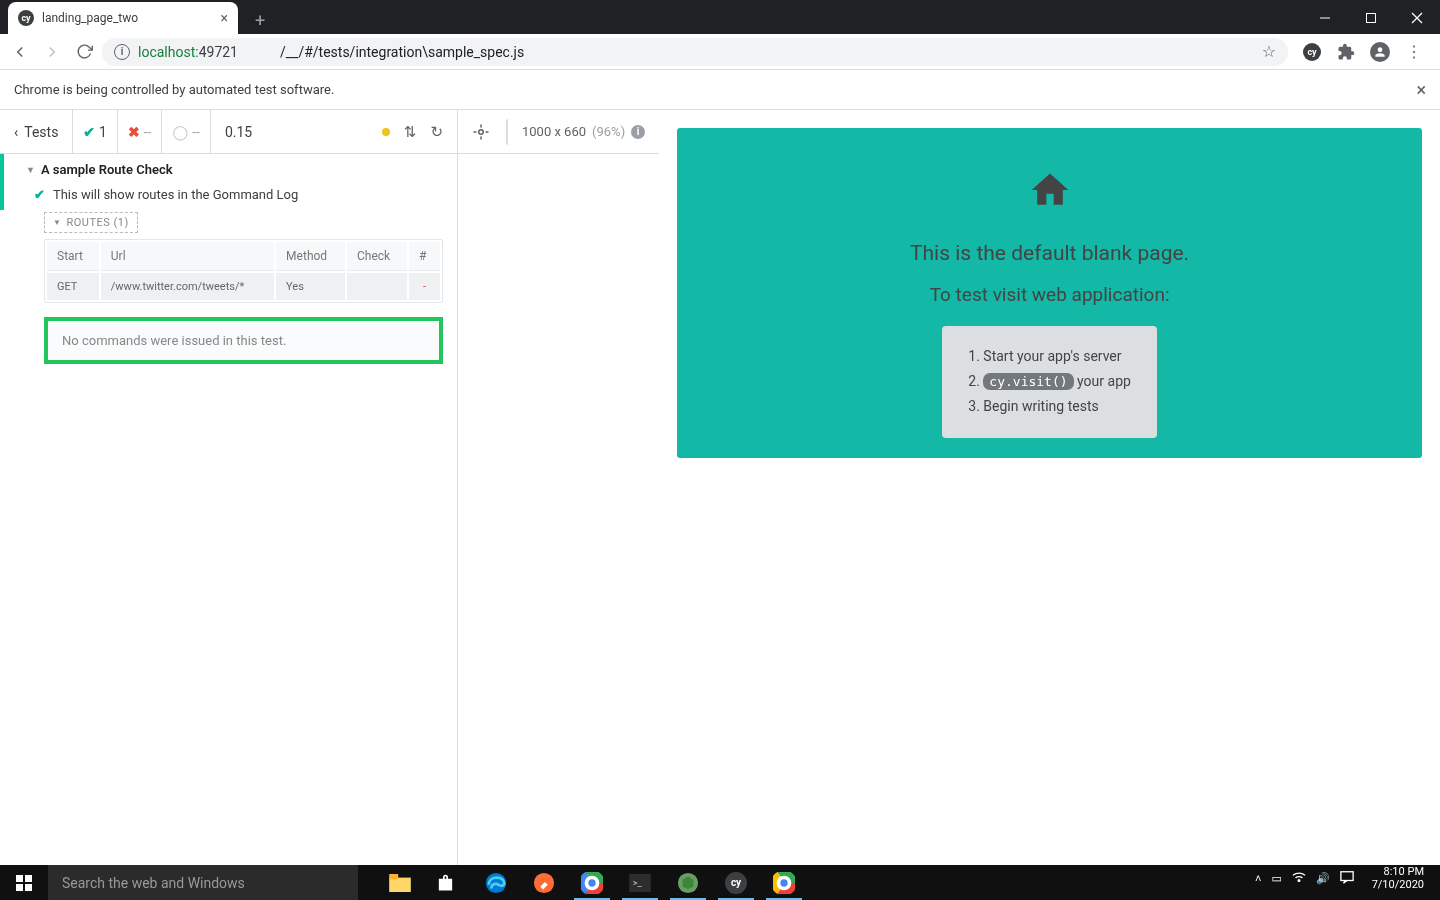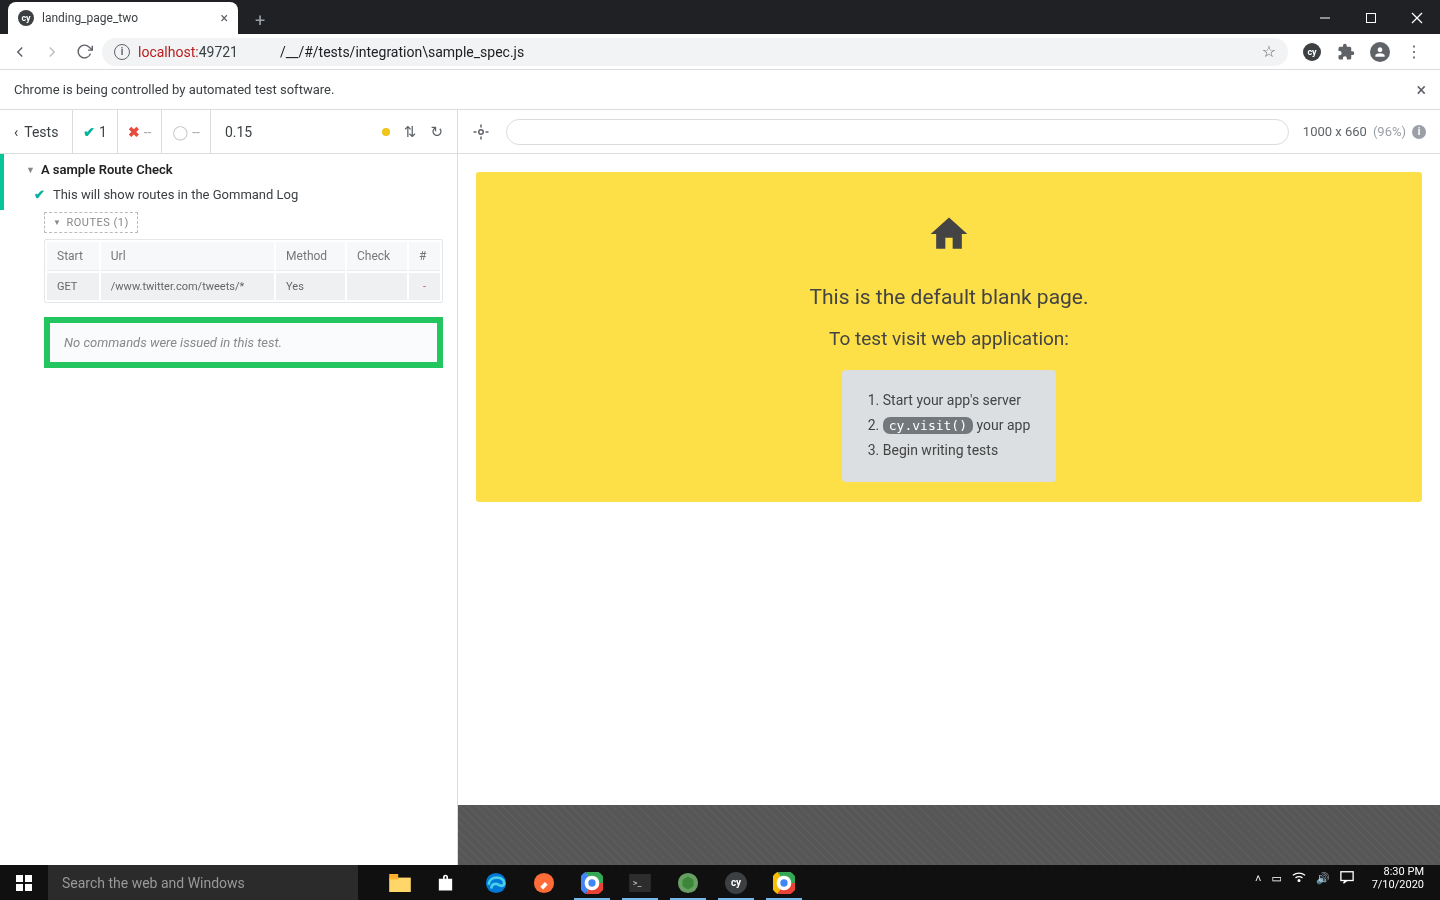--- a/index.html
+++ b/index.html
@@ -13,21 +13,21 @@
 .new-tab { width: 28px; height: 28px; display: flex; align-items: center; justify-content: center; color: #9aa0a6; font-size: 18px; margin-left: 8px; cursor: pointer; }
 .window-ctrl { margin-left: auto; display: flex; }
 .window-ctrl div { width: 46px; height: 32px; display: flex; align-items: center; justify-content: center; color: #fff; }
 .window-ctrl svg { width: 12px; height: 12px; }
 
 .nav-bar { height: 36px; background: #fff; display: flex; align-items: center; padding: 0 6px; gap: 4px; border-bottom: 1px solid #dadce0; }
 .nav-btn { width: 28px; height: 28px; display: flex; align-items: center; justify-content: center; color: #5f6368; border-radius: 50%; }
 .nav-btn.disabled { color: #bdc1c6; }
 .url-bar { flex: 1; height: 28px; background: #f1f3f4; border-radius: 14px; display: flex; align-items: center; padding: 0 12px; font-size: 14px; color: #3c4043; gap:8px; }
 .url-info-icon { width:16px; height:16px; border:1.5px solid #5f6368; border-radius:50%; display:flex; align-items:center; justify-content:center; font-size:10px; color:#5f6368; font-weight:bold;}
-.url-host { color: #b91c1c; }
+.url-host { color: #15803d; }
 .url-path { color: #202124; margin-left: 42px; }
 .star-icon { margin-left:auto; color:#5f6368; font-size:16px;}
 .toolbar-icons { display:flex; gap:2px; align-items:center; padding:0 4px;}
 .toolbar-icons div{ width:32px; height:28px; display:flex; align-items:center; justify-content:center; color:#5f6368;}
 .cy-ext-icon{width:18px;height:18px;background:#3c4043;border-radius:50%;display:flex;align-items:center;justify-content:center;color:#fff;font-size:9px;font-weight:bold;}
 .ext-icon svg{width:18px;height:18px;}
 .avatar{width:20px;height:20px;background:#5f6368;border-radius:50%;display:flex;align-items:center;justify-content:center;}
 .avatar svg{width:14px;height:14px;fill:#fff;}
 
 .info-bar { height: 40px; background: #fff; border-bottom: 1px solid #dadce0; display: flex; align-items: center; padding: 0 14px; font-size: 13px; color: #3c4043; }
@@ -56,32 +56,32 @@
 .it-row{ display:flex; align-items:center; gap:8px; padding:4px 14px 8px 30px; font-size:13px; color:#3c4043; border-left:4px solid #07c598;}
 .it-row .check{ color:#05b29b; font-weight:bold;}
 
 .cmd-area{ margin: 0 14px 0 44px; }
 .routes-badge{ display:inline-flex; align-items:center; gap:5px; border:1px dashed #bbb; padding:3px 8px; font-size:11px; color:#888; letter-spacing:0.5px; margin-bottom:6px;}
 .routes-badge .caret{font-size:8px;}
 .routes-table{ width:100%; border:1px solid #e4e7ea; border-radius:2px; font-size:12px; color:#555;}
 .routes-table th{ text-align:left; font-weight:400; padding:7px 10px; border-bottom:1px solid #e8eaec; color:#777; font-size:12px; background:#f7f8f9;}
 .routes-table td{ padding:7px 10px; background:#eef0f2; font-size:11px; color:#666;}
 .routes-table td.hash{ color:#d9534f; text-align:center;}
-.no-commands{ margin-top:14px; border:6px solid #22c55e; padding:12px 14px; font-size:13px; color:#888; background:#fafbfc;font-style:italic;}
-
-.right-panel{ flex:1; display:flex; flex-direction:column; }
+.no-commands{ margin-top:14px; border:4px solid #22c55e; padding:12px 14px; font-size:13px; color:#888; background:#fafbfc;}
+
+.right-panel{ flex:1; display:flex; flex-direction:row; }
 .aut-header{ height:44px; border-bottom:1px solid #dadce0; display:flex; align-items:center; padding:0 14px; gap:14px;}
 .selector-btn{ width:20px; color:#5f6368; display:flex; align-items:center;}
 .aut-url{ flex:1; height:26px; background:#fff; border:1px solid #dadce0; border-radius:13px;}
 .viewport-info{ font-size:13px; color:#5f6368; display:flex; align-items:center; gap:6px;}
 .viewport-info .pct{ color:#9aa0a6;}
 .info-icon{ width:14px;height:14px;background:#9aa0a6;border-radius:50%;color:#fff;display:inline-flex;align-items:center;justify-content:center;font-size:10px;font-weight:bold;}
 
 .aut-body{ flex:1; padding:18px;}
-.blank-page{ background:#fde047; height:330px; border-radius:3px; display:flex; flex-direction:column; align-items:center; padding-top:40px; color:#444;}
+.blank-page{ background:#14b8a6; height:330px; border-radius:3px; display:flex; flex-direction:column; align-items:center; padding-top:40px; color:#444;}
 .home-icon{ font-size:44px; color:#444; margin-bottom:18px;}
 .blank-page h2{ font-size:21px; font-weight:400; color:#444; margin-bottom:18px;}
 .blank-page h3{ font-size:19px; font-weight:400; color:#444; margin-bottom:20px;}
 .steps-box{ background:#dcdfe1; padding:18px 26px; border-radius:4px; font-size:14px; color:#444; line-height:1.8;}
 .steps-box code{ background:#73787c; color:#fff; padding:1px 6px; border-radius:7px; font-family:monospace; font-size:13px;}
 
 .aut-footer{ height:60px; background:#565656; background-image: repeating-linear-gradient(45deg, rgba(255,255,255,0.03) 0 2px, transparent 2px 6px);}
 
 
 .taskbar{ position:absolute; bottom:0; left:0; right:0; height:35px; background:#101010; display:flex; align-items:flex-start; color:#fff;}
@@ -359,17 +359,17 @@
             <path d="M4 7a7 7 0 0 1 8 0"></path>
             <circle cx="8" cy="10" r="1" fill="#fff"></circle>
           </svg></span>
       <span>🔊</span>
       <span><svg width="14" height="14" viewBox="0 0 16 16" fill="none" stroke="#fff" stroke-width="1.5">
             <rect x="1" y="2" width="14" height="10"></rect>
             <path d="M6 12l-2 3 4-3"></path>
           </svg></span>
     </div>
     <div class="clock">
-      <div>8:30 PM</div>
+      <div>8:10 PM</div>
       <div>7/10/2020</div>
     </div>
   </div>
 </div>
 
 </body></html>

